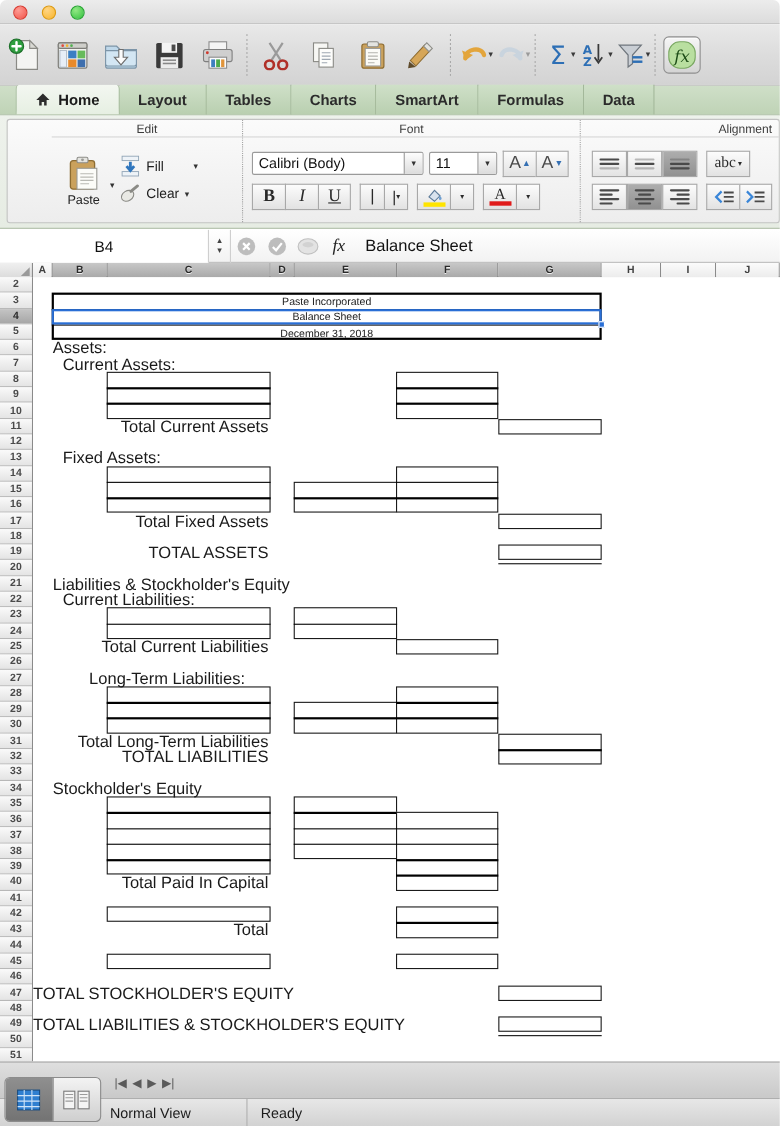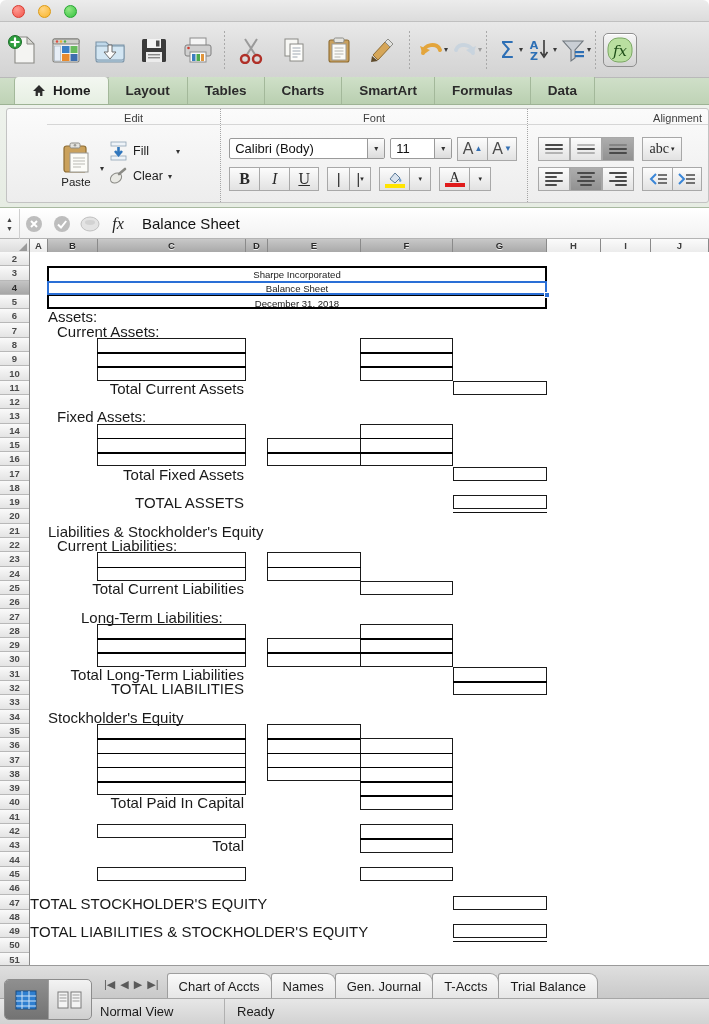--- a/index.html
+++ b/index.html
@@ -595,20 +595,21 @@
               </div>
             </div>
           </div>
         </div>
       </div>
 
     </div>
   </div>
 
   <div class="formulabar">
+    <div class="namebox">B4</div>
     <div class="nb-stepper">
         <span>▲</span>
         <span>▼</span>
       </div>
     <div class="fb-btn">
       <svg width="18" height="18" viewBox="0 0 18 18">
           <circle cx="9" cy="9" r="8" fill="#bdbdbd"></circle>
           <path d="M6 6 L12 12 M12 6 L6 12" stroke="#fff" stroke-width="2"></path>
         </svg>
     </div>
@@ -694,21 +695,21 @@
         <div class="rh">46</div>
         <div class="rh">47</div>
         <div class="rh">48</div>
         <div class="rh">49</div>
         <div class="rh">50</div>
         <div class="rh">51</div>
       </div>
 
     <div class="sheet" id="sheet">
         <div class="titleblock" style="left: 17px; top: 14.3px; width: 500px; height: 42.9px;"></div>
-        <div class="titlerow" style="left: 17px; width: 500px; top: 16.9px;">Sharpe Incorporated</div>
+        <div class="titlerow" style="left: 17px; width: 500px; top: 16.9px;">Paste Incorporated</div>
         <div class="titlerow" style="left: 17px; width: 500px; top: 31.2px;">Balance Sheet</div>
         <div class="hrule" style="left: 17px; width: 500px; top: 28.6px;"></div>
         <div class="titlerow" style="left: 17px; width: 500px; top: 45.5px;">December 31, 2018</div>
         <div class="hrule" style="left: 17px; width: 500px; top: 42.9px;"></div>
         <div class="selbox" style="left: 17px; top: 28.6px; width: 500px; height: 14.3px;"></div>
         <div class="selhandle" style="left: 514px; top: 39.9px;"></div>
         <div class="cellbox" style="left: 67px; top: 85.8px; width: 149px; height: 42.9px;"></div>
         <div class="hrule" style="left: 67px; width: 149px; top: 100.1px; height: 1.6px;"></div>
         <div class="hrule" style="left: 67px; width: 149px; top: 114.4px; height: 1.6px;"></div>
         <div class="cellbox" style="left: 330px; top: 85.8px; width: 93px; height: 42.9px;"></div>
@@ -783,27 +784,20 @@
       </div>
   </div>
 
   <div class="tabbar">
     <div class="navbtns">
       <span>|◀</span>
       <span>◀</span>
       <span>▶</span>
       <span>▶|</span>
     </div>
-    <div class="stabs">
-      <div class="stab">Chart of Accts</div>
-      <div class="stab">Names</div>
-      <div class="stab">Gen. Journal</div>
-      <div class="stab">T-Accts</div>
-      <div class="stab">Trial Balance</div>
-    </div>
   </div>
 
   <div class="viewtoggle">
     <div class="vt-btn on">
       <svg width="22" height="20" viewBox="0 0 22 20">
         <rect x="1" y="1" width="20" height="18" fill="#2f7fd0" stroke="#1b4d80"></rect>
         <path d="M1 6 h20 M1 11 h20 M1 16 h20 M7 1 v18 M14 1 v18" stroke="#cfe4f7" stroke-width="1"></path>
       </svg>
     </div>
     <div class="vt-btn">

